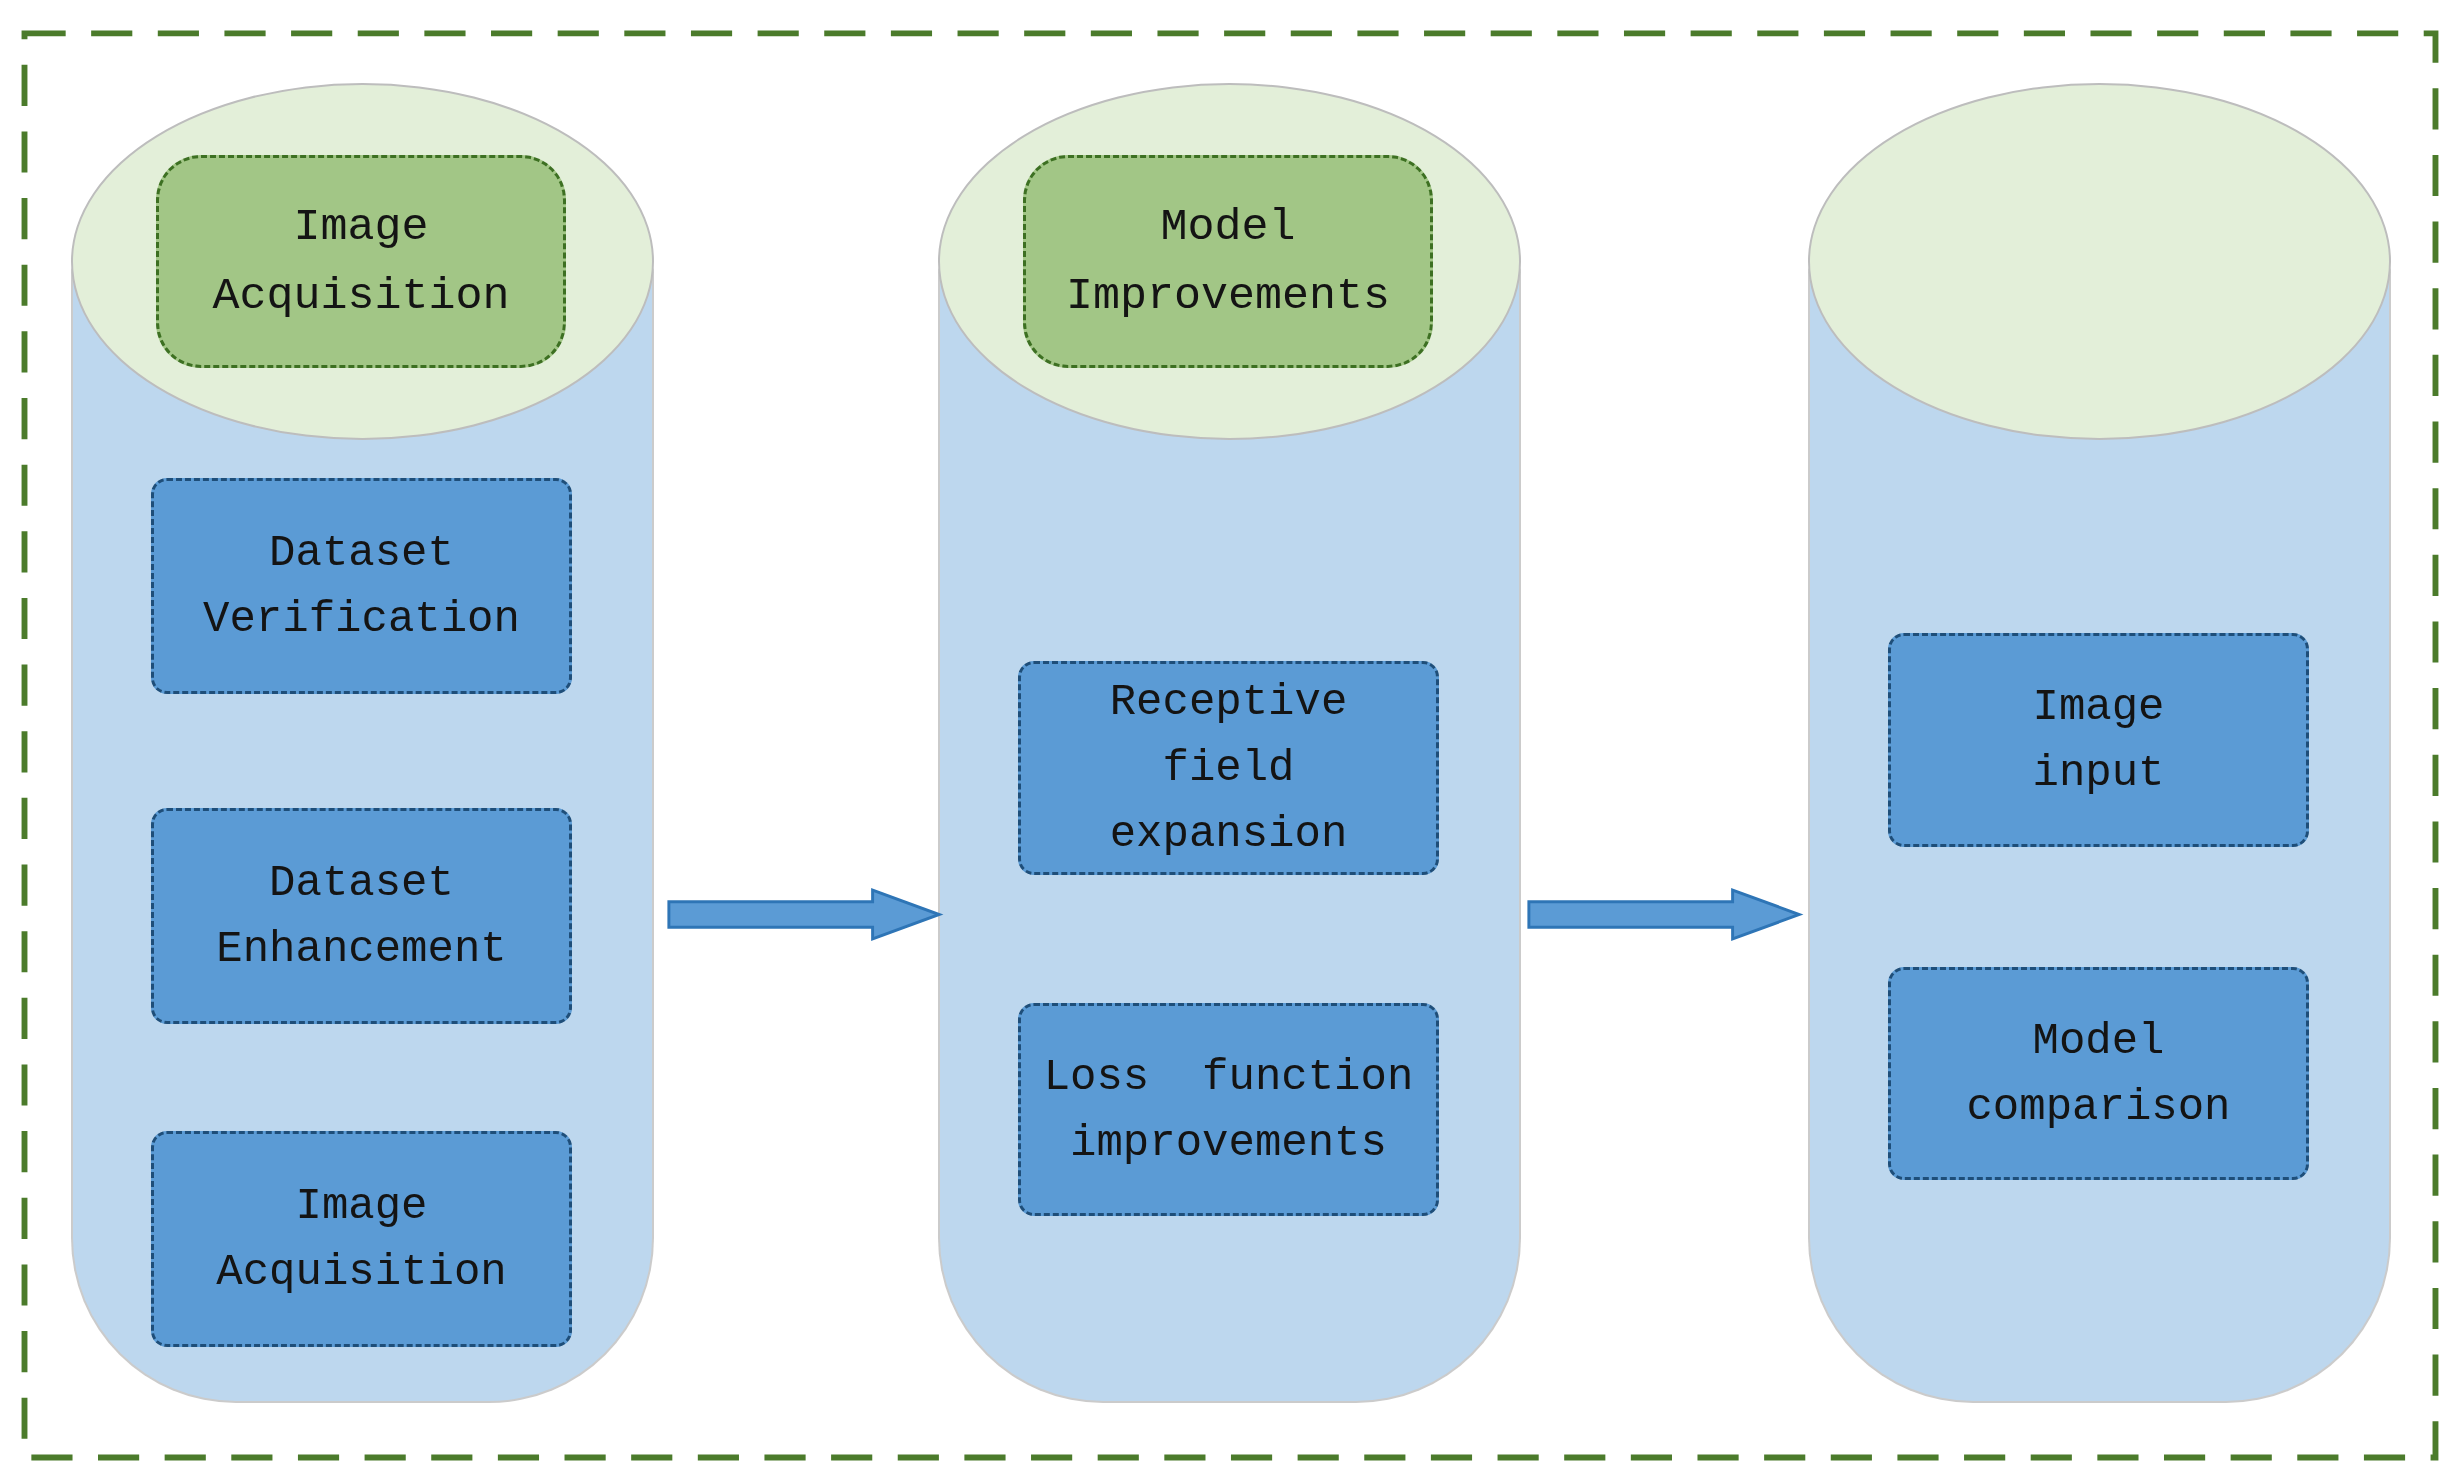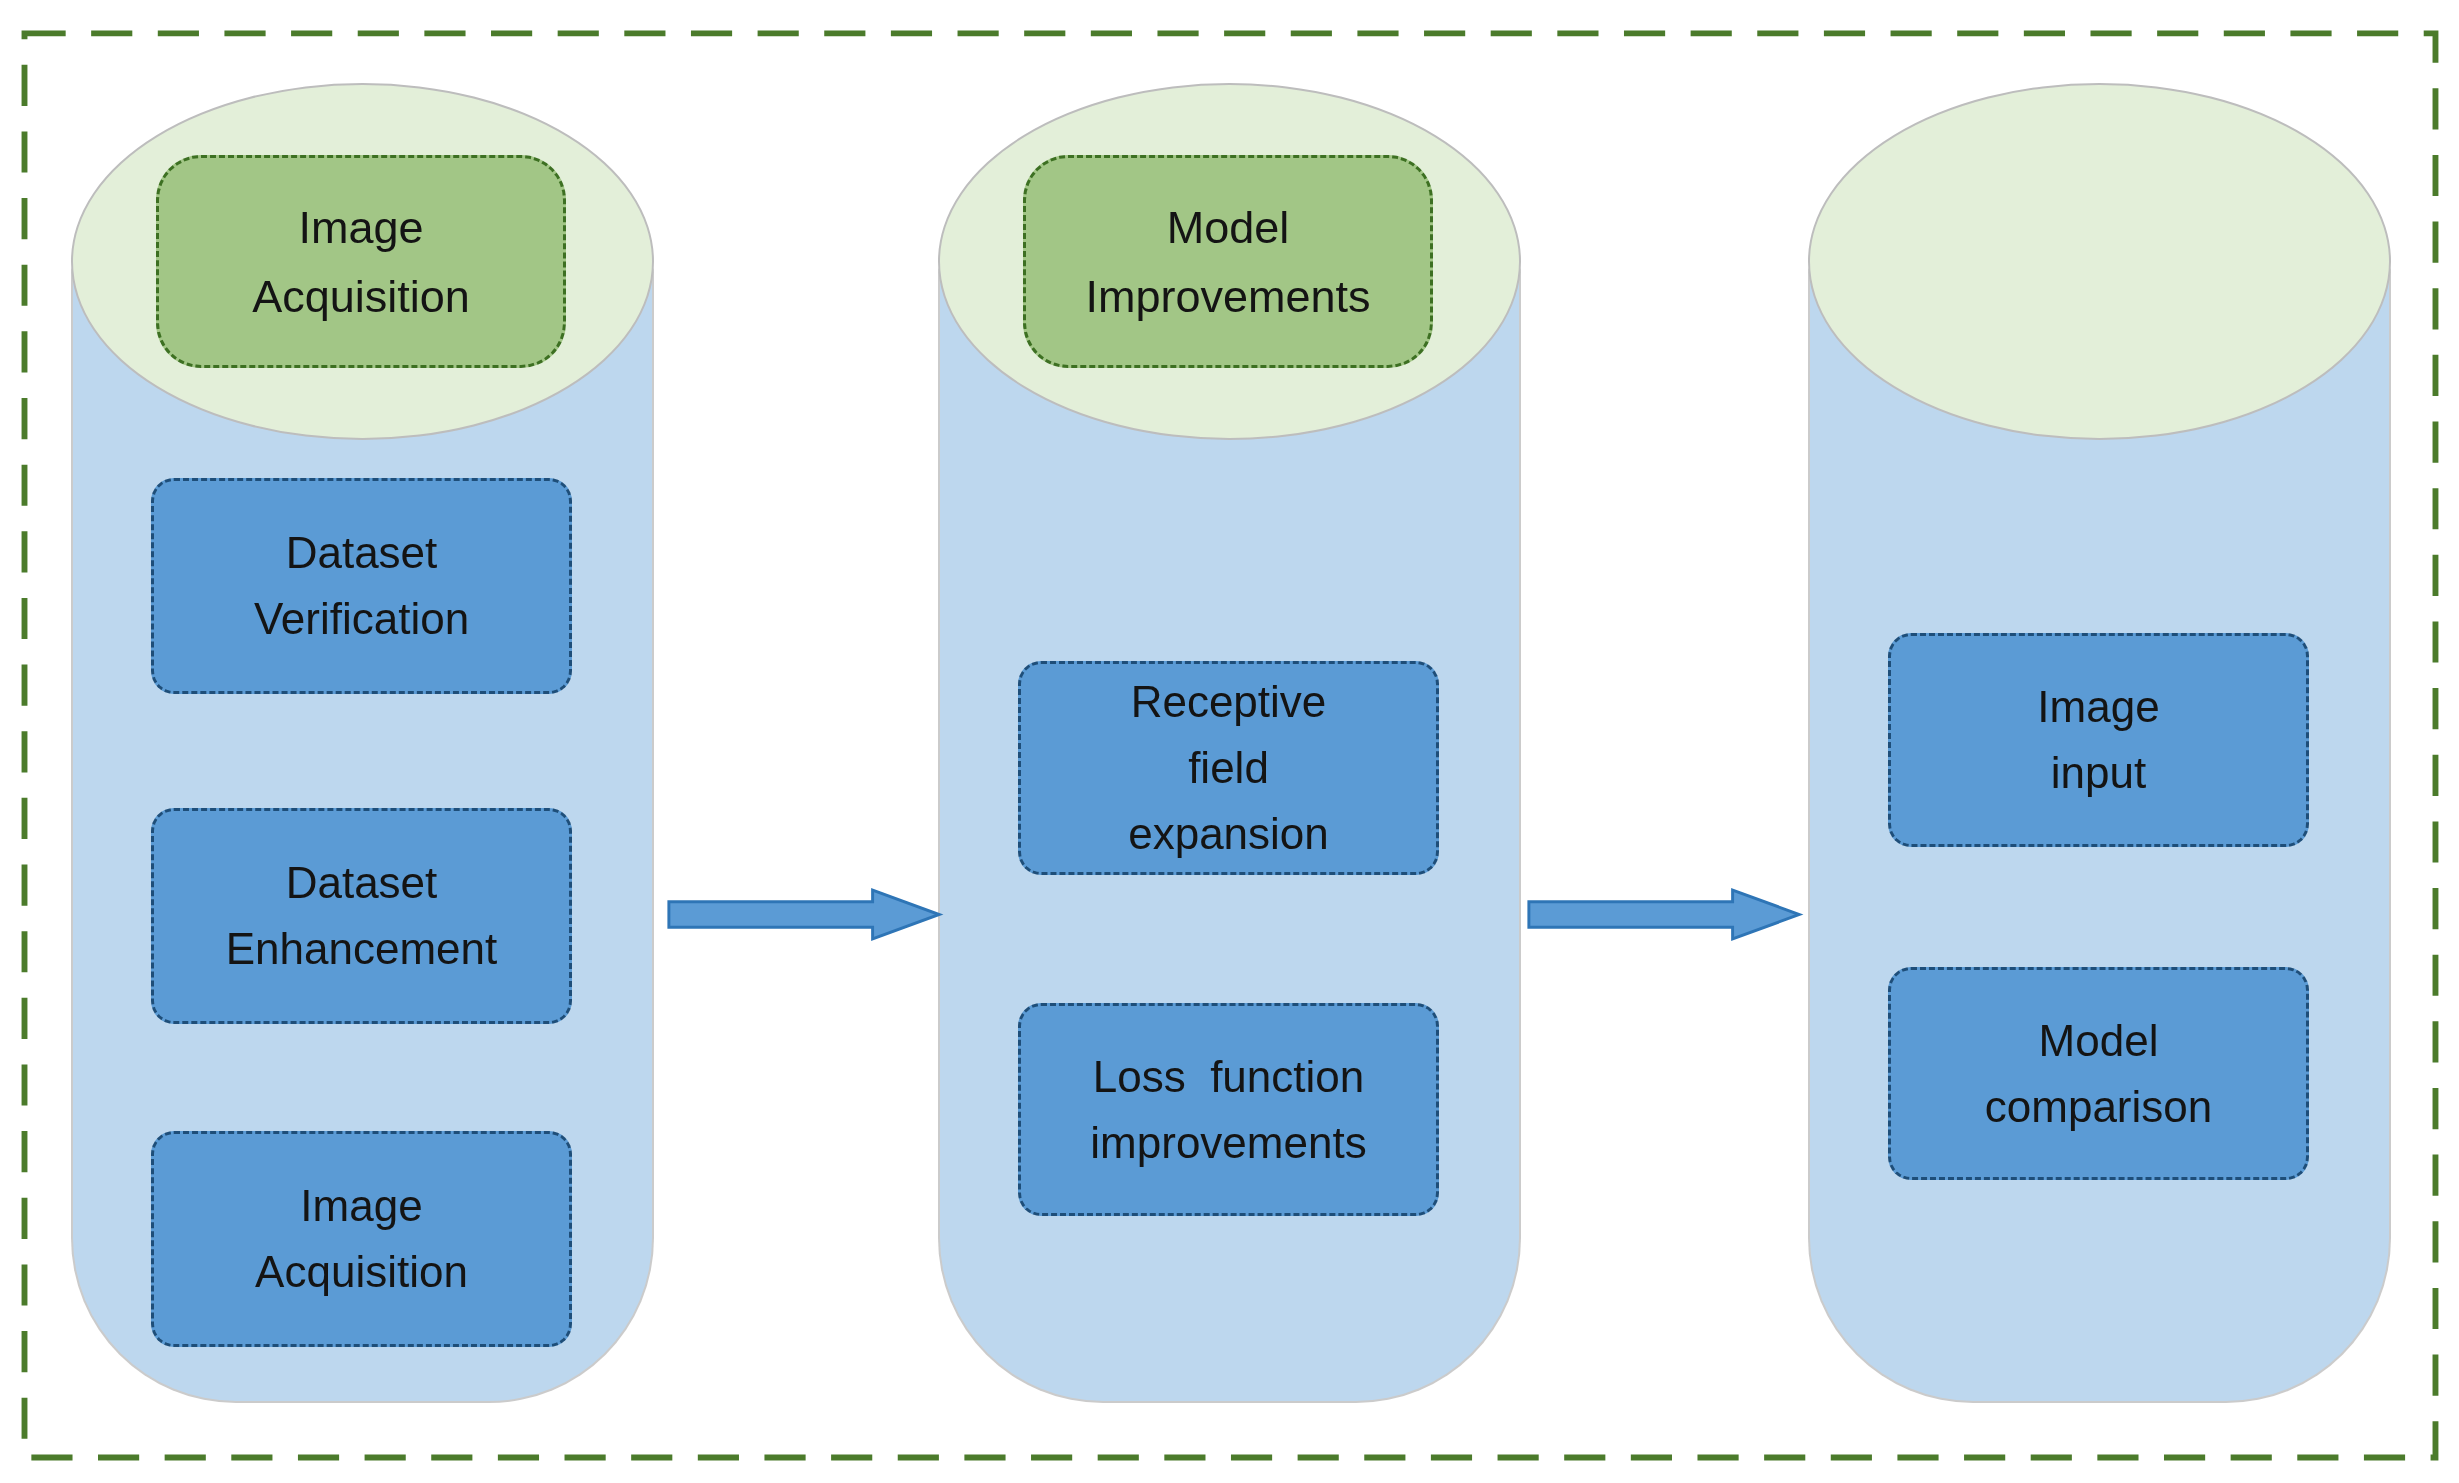--- a/index.html
+++ b/index.html
@@ -1,39 +1,39 @@
 <!DOCTYPE html>
 <html><head>
 <meta charset="utf-8">
 <style>
   html,body{margin:0;padding:0;background:#ffffff;}
   .canvas{
     position:relative;width:2459px;height:1484px;background:#ffffff;overflow:hidden;
-    font-family:Liberation Sans, sans-serif;color:#141414;
+    font-family:Liberation Mono, monospace;color:#141414;
   }
   .frame-svg{position:absolute;left:0;top:0;}
   .col{position:absolute;top:83px;width:583px;height:1323px;}
   .cyl-body{
     position:absolute;left:0;top:181px;width:579px;height:1135px;
     background:#bdd7ee;border:2px solid #cbcbcb;border-top-color:transparent;
     border-radius:7.8px 7.8px 165px 165px;
   }
   .cyl-ellipse{
     position:absolute;left:0;top:0;width:579px;height:353px;
     background:#e3efd9;border:2px solid #bdbdbd;border-radius:50%;
   }
   .hdr{
     position:absolute;left:85px;top:72px;width:404px;height:207px;
     background:#a2c686;border:3.9px dashed #3d7022;border-radius:45px;
     display:flex;flex-direction:column;align-items:center;justify-content:center;
     font-size:45px;line-height:69px;text-align:center;
   }
   .task{
     position:absolute;left:80px;width:415px;
-    background:#5b9bd5;border:3.9px dashed #1e4e79;border-radius:23px;
+    background:#5b9bd5;border:3.9px dashed #1e4e79;border-radius:16px;
     display:flex;flex-direction:column;align-items:center;justify-content:center;
     font-size:44px;line-height:66px;text-align:center;
   }
   .ln{white-space:pre-wrap;}
   .arrow-svg{position:absolute;}
 </style>
 </head>
 <body>
 
 <div class="canvas">

